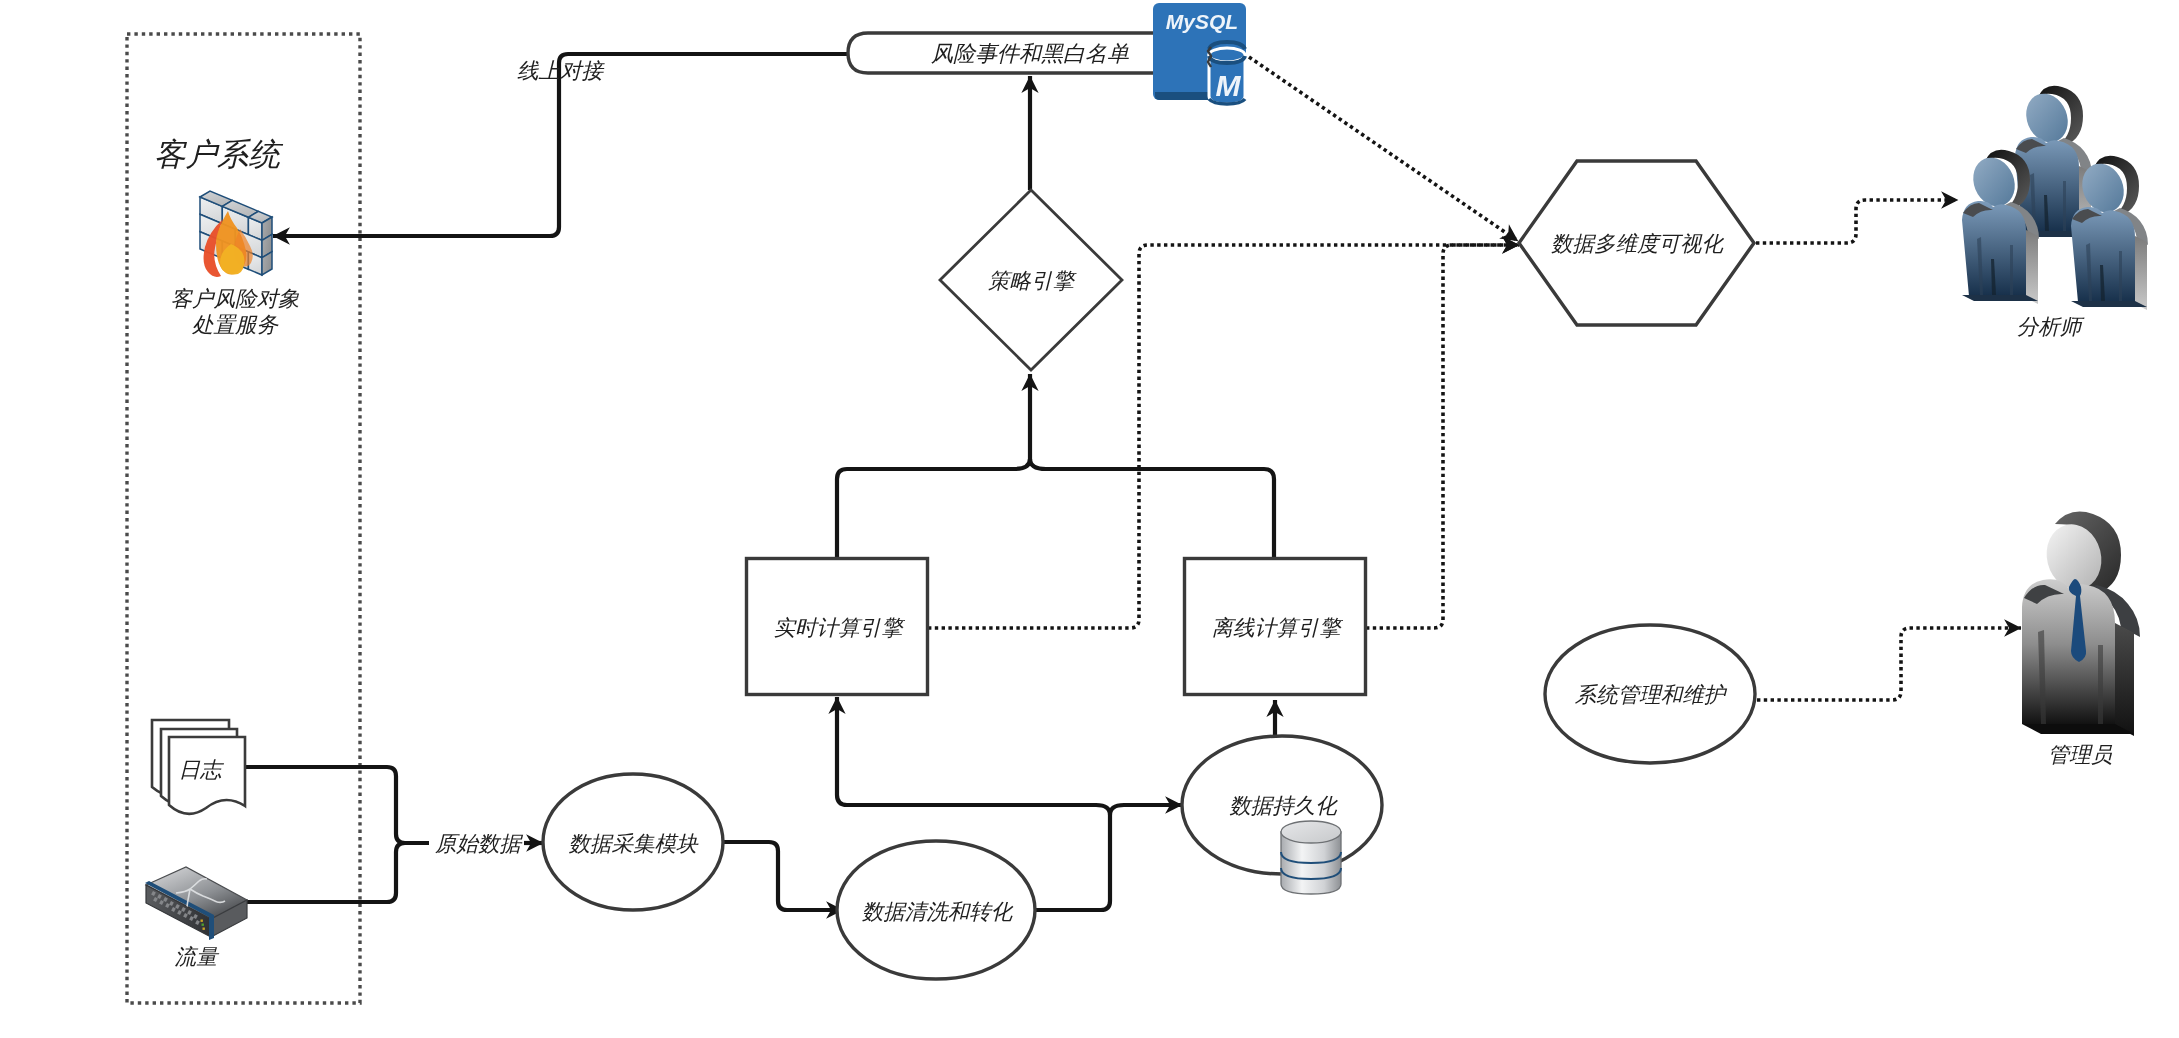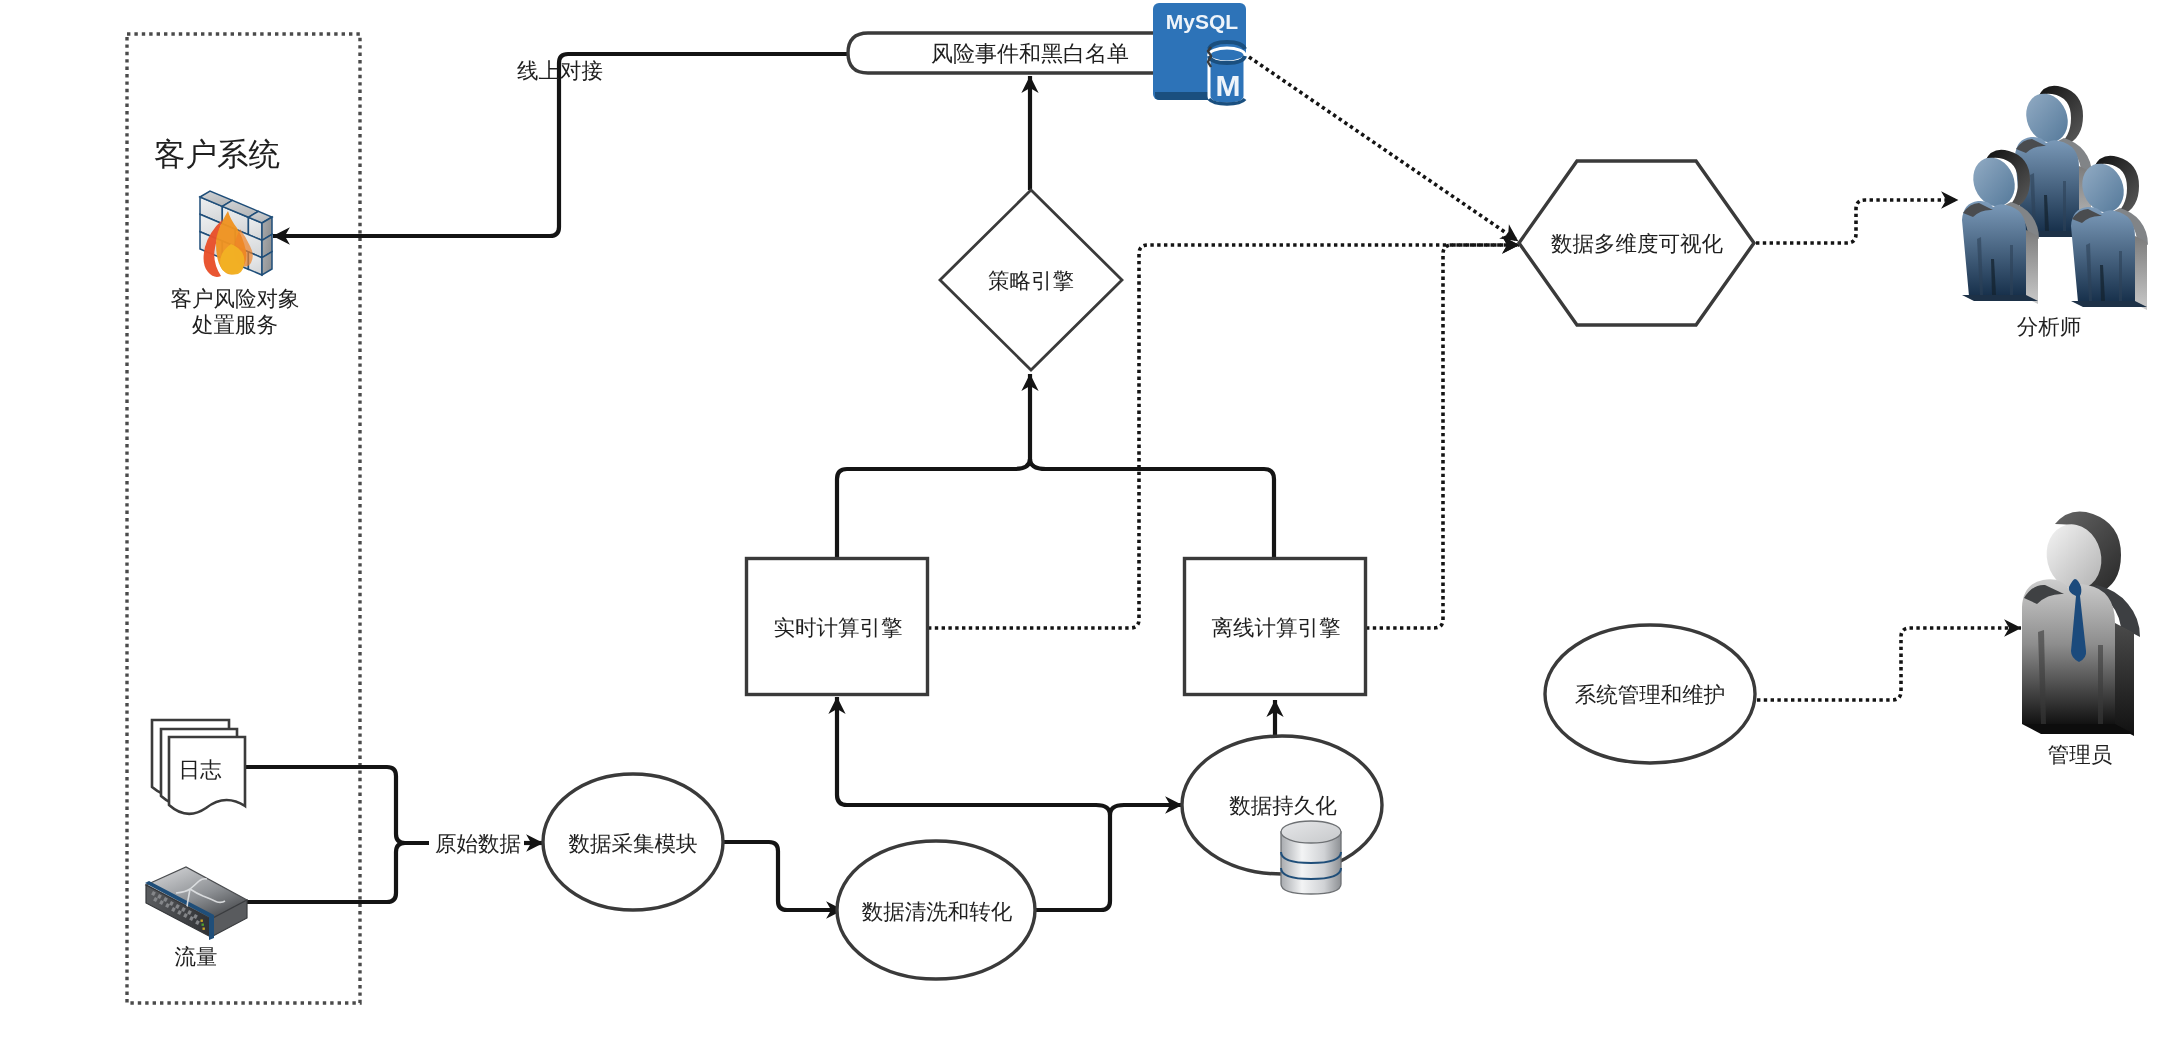--- a/index.html
+++ b/index.html
@@ -1,18 +1,18 @@
 <!DOCTYPE html>
 <html><head>
 <meta charset="utf-8">
 <title>Architecture Diagram</title>
 <style>
   html,body{margin:0;padding:0;background:#ffffff;}
   body{width:2179px;height:1038px;overflow:hidden;font-family:"Liberation Sans",sans-serif;}
-  #canvas{position:relative;width:1927px;height:1038px;}
+  #canvas{position:relative;width:1927px;height:1038px;font-style:italic;}
   svg{position:absolute;left:0;top:0;}
 </style>
 </head>
 <body>
 
 <div id="canvas">
   <svg width="2179" height="1038" viewBox="0 0 2179 1038">
     <defs>
       <marker id="arwSolid" viewBox="0 0 10 10" refX="9.6" refY="5" markerWidth="18" markerHeight="18" orient="auto-start-reverse" markerUnits="userSpaceOnUse">
         <path d="M 0.2 0.2 L 9.8 5 L 0.2 9.8 L 3.0 5 Z" fill="#141414"></path>

